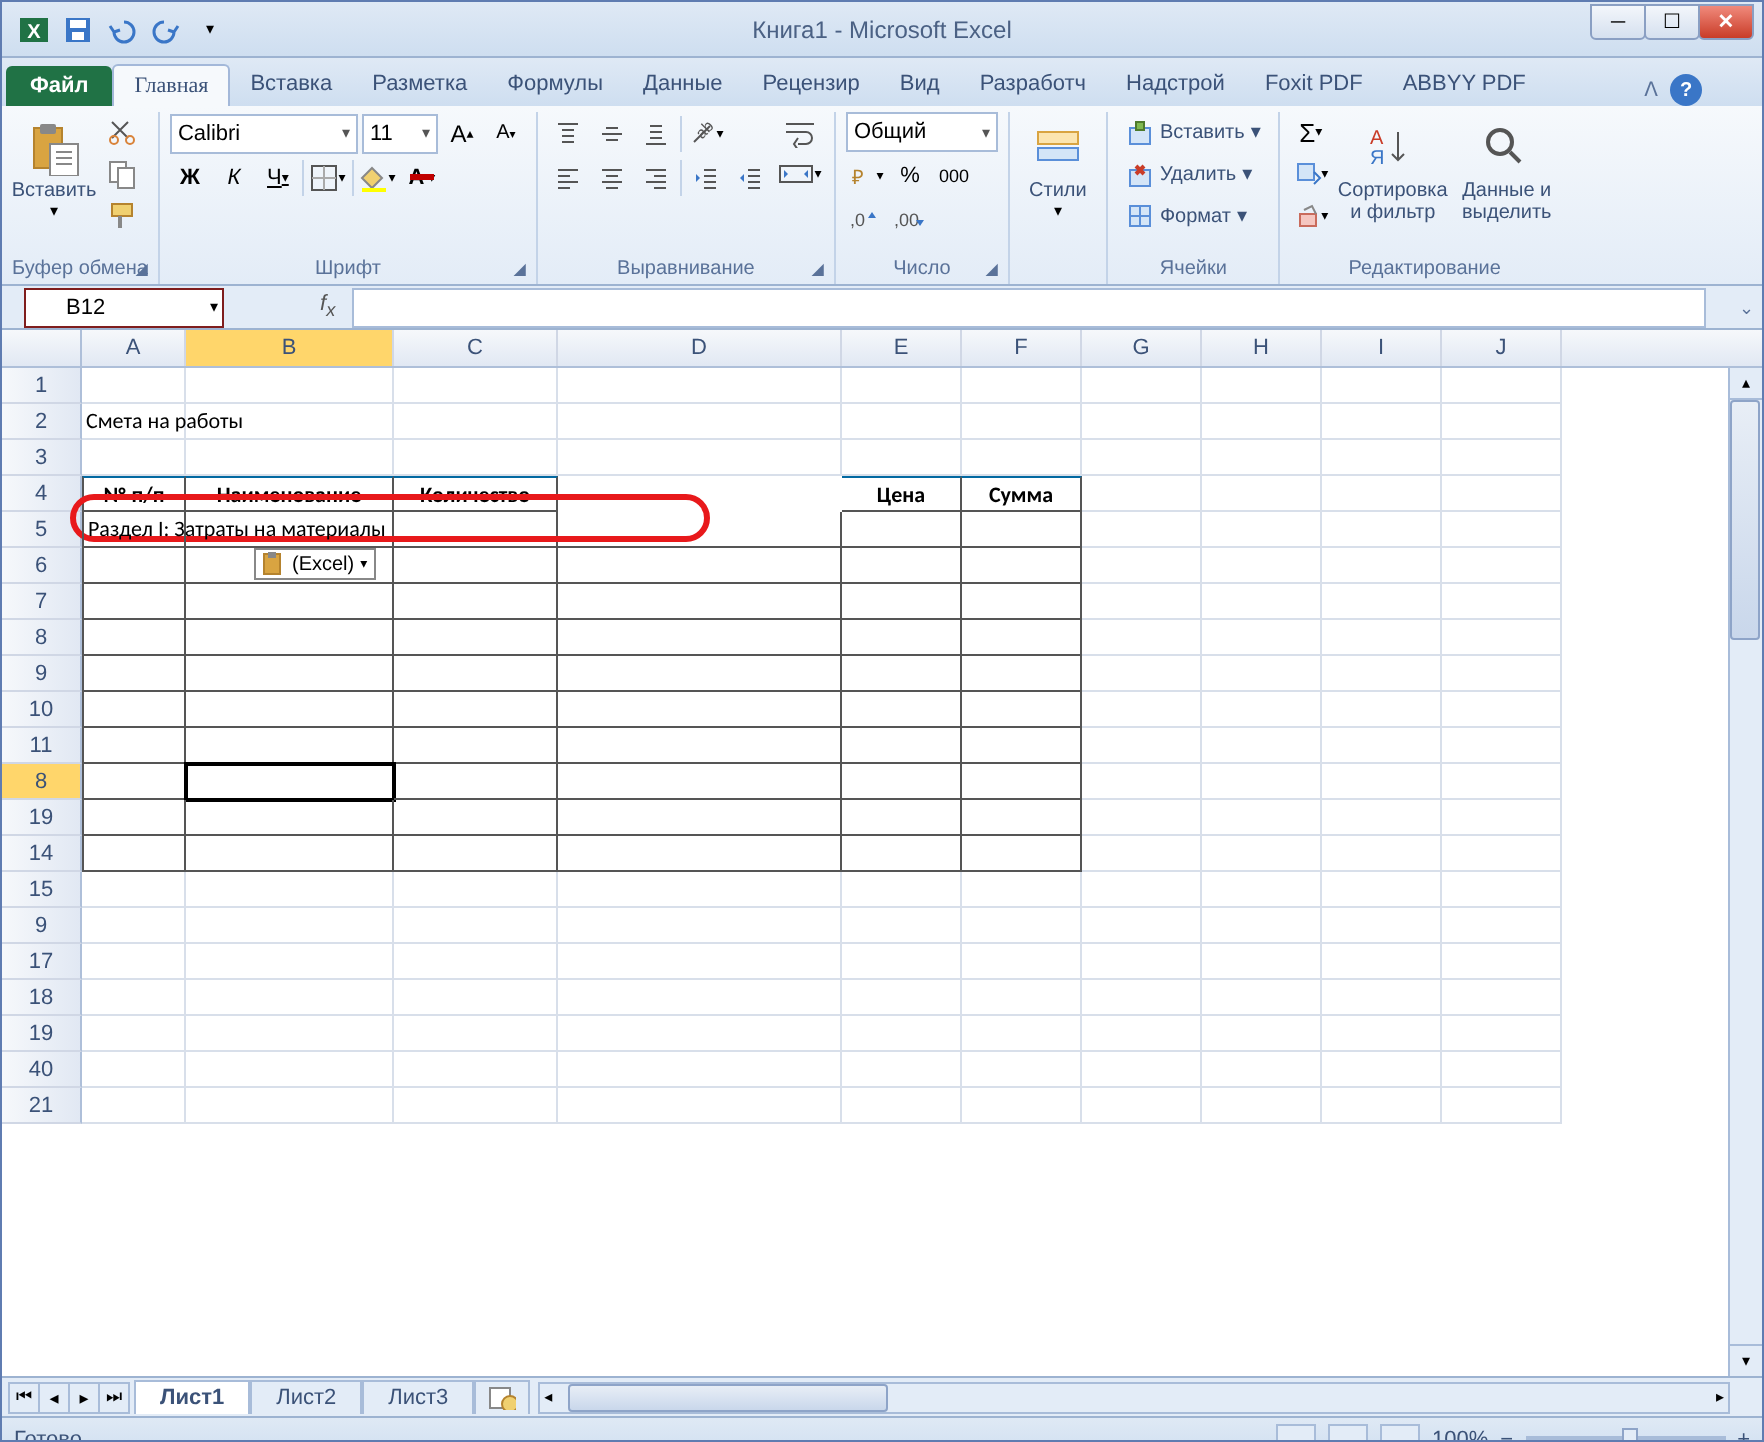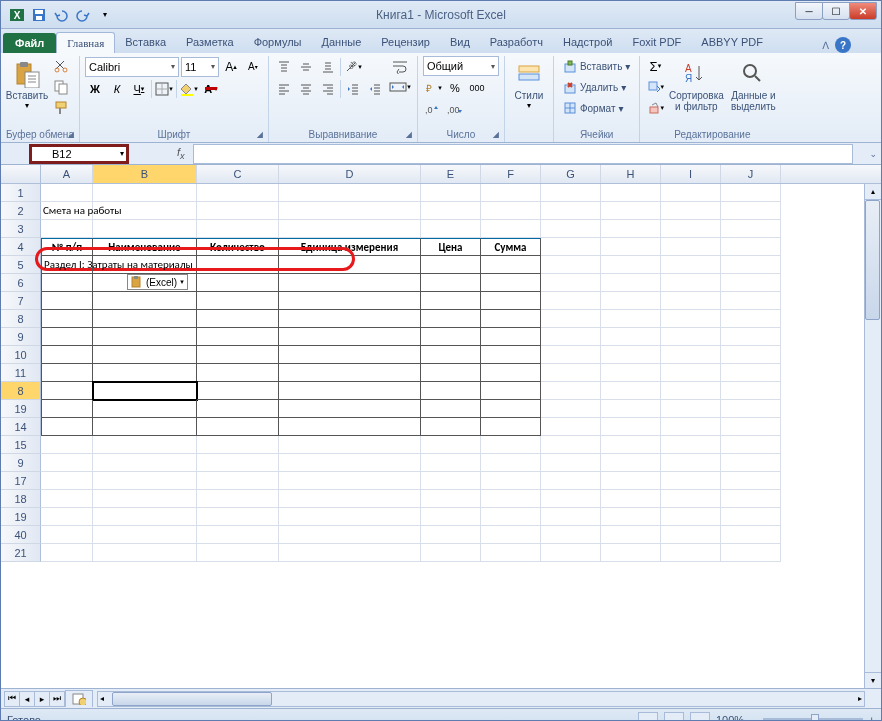--- a/index.html
+++ b/index.html
@@ -36,21 +36,21 @@
   .col { display: flex; flex-direction: column; gap: 1px; }
   .row { display: flex; align-items: center; gap: 2px; height: 21px; }
   .small-btn { min-width: 20px; height: 20px; display: flex; align-items: center; justify-content: center; border: 1px solid transparent; font-size: 11px; }
   .combo { height: 20px; border: 1px solid #a8bcd9; background: #fff; font-size: 11px; display: flex; align-items: center; padding: 0 3px; }
   .combo .dd { margin-left: auto; font-size: 8px; color: #555; }
   
   .icon-txt-btn { display: flex; align-items: center; gap: 3px; height: 20px; padding: 0 4px; font-size: 10px; color: #3b5278; }
   
   
   .formula-row { height: 22px; background: #e3ecf7; display: flex; align-items: center; border-bottom: 1px solid #9db3d1; }
-  .namebox { width: 100px; height: 20px; background: #fff; border: 3px solid #7f1d1d; margin-left: 28px; display: flex; align-items: center; padding-left: 20px; font-size: 11px; position: relative; }
+  .namebox { width: 100px; height: 20px; background: #fff; border: 1px solid #7f1d1d; margin-left: 11px; display: flex; align-items: center; padding-left: 20px; font-size: 11px; position: relative; }
   .namebox .dd { position: absolute; right: 2px; font-size: 8px; }
   .fx { margin: 0 8px; font-style: italic; font-size: 11px; color: #555; }
   .formula-input { flex: 1; height: 20px; background: #fff; border: 1px solid #a8bcd9; margin-right: 16px; }
   
   
   .grid-area { position: relative; height: 523px; display: flex; flex-direction: column; }
   .col-headers { height: 19px; display: flex; background: linear-gradient(#f6f8fb, #e1e8f3); border-bottom: 1px solid #aebfd9; }
   .corner { width: 40px; border-right: 1px solid #aebfd9; background: linear-gradient(#f6f8fb, #e1e8f3); }
   .col-h { border-right: 1px solid #d0d7e5; display: flex; align-items: center; justify-content: center; color: #3b5278; font-size: 11px; }
   .col-h.active { background: #ffd66b; }
@@ -528,21 +528,20 @@
         <div class="cell" style="left: 238px; top: 36px; width: 142px;"></div>
         <div class="cell" style="left: 380px; top: 36px; width: 60px;"></div>
         <div class="cell" style="left: 440px; top: 36px; width: 60px;"></div>
         <div class="cell" style="left: 500px; top: 36px; width: 60px;"></div>
         <div class="cell" style="left: 560px; top: 36px; width: 60px;"></div>
         <div class="cell" style="left: 620px; top: 36px; width: 60px;"></div>
         <div class="cell" style="left: 680px; top: 36px; width: 60px;"></div>
         <div class="cell tbl tbl-top tbl-left bold center" style="left: 0px; top: 54px; width: 52px;">№ п/п</div>
         <div class="cell tbl tbl-top bold center" style="left: 52px; top: 54px; width: 104px;">Наименование</div>
         <div class="cell tbl tbl-top bold center" style="left: 156px; top: 54px; width: 82px;">Количество</div>
-        <div class="cell tbl tbl-top bold center" style="left: 238px; top: 54px; width: 142px;">Единица измерения</div>
         <div class="cell tbl tbl-top bold center" style="left: 380px; top: 54px; width: 60px;">Цена</div>
         <div class="cell tbl tbl-top bold center" style="left: 440px; top: 54px; width: 60px;">Сумма</div>
         <div class="cell" style="left: 500px; top: 54px; width: 60px;"></div>
         <div class="cell" style="left: 560px; top: 54px; width: 60px;"></div>
         <div class="cell" style="left: 620px; top: 54px; width: 60px;"></div>
         <div class="cell" style="left: 680px; top: 54px; width: 60px;"></div>
         <div class="cell tbl tbl-left" style="left: 0px; top: 72px; width: 52px; z-index: 2;">Раздел I: Затраты на материалы</div>
         <div class="cell tbl" style="left: 52px; top: 72px; width: 104px;"></div>
         <div class="cell tbl" style="left: 156px; top: 72px; width: 82px;"></div>
         <div class="cell tbl" style="left: 238px; top: 72px; width: 142px;"></div>
@@ -730,20 +729,25 @@
   </div>
 </div>
 
 <div class="sheet-tabs-row">
   <div class="nav-btns">
     <div class="nav-btn">⏮</div>
     <div class="nav-btn">◂</div>
     <div class="nav-btn">▸</div>
     <div class="nav-btn">⏭</div>
   </div>
+  <div id="sheet-tabs" style="display:flex;margin-left:2px;">
+      <div class="sheet-tab active">Лист1</div>
+      <div class="sheet-tab">Лист2</div>
+      <div class="sheet-tab">Лист3</div>
+    </div>
   <div class="sheet-tab" style="padding:2px 6px;">
       <svg width="14" height="12">
         <rect x="1" y="1" width="10" height="10" fill="#fff" stroke="#888"></rect>
         <circle cx="11" cy="9" r="4" fill="#f0d070" stroke="#b5832e"></circle>
       </svg>
     </div>
   <div class="hscroll">
     <span style="font-size:8px;padding:0 2px;">◂</span>
     <div class="scroll-thumb" style="left:14px;width:160px;"></div>
     <span style="font-size:8px;margin-left:auto;padding:0 2px;">▸</span>

